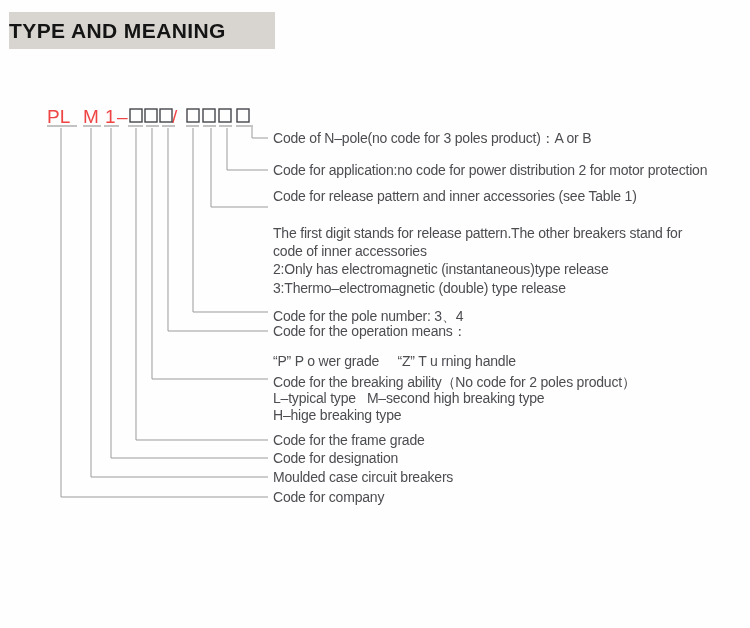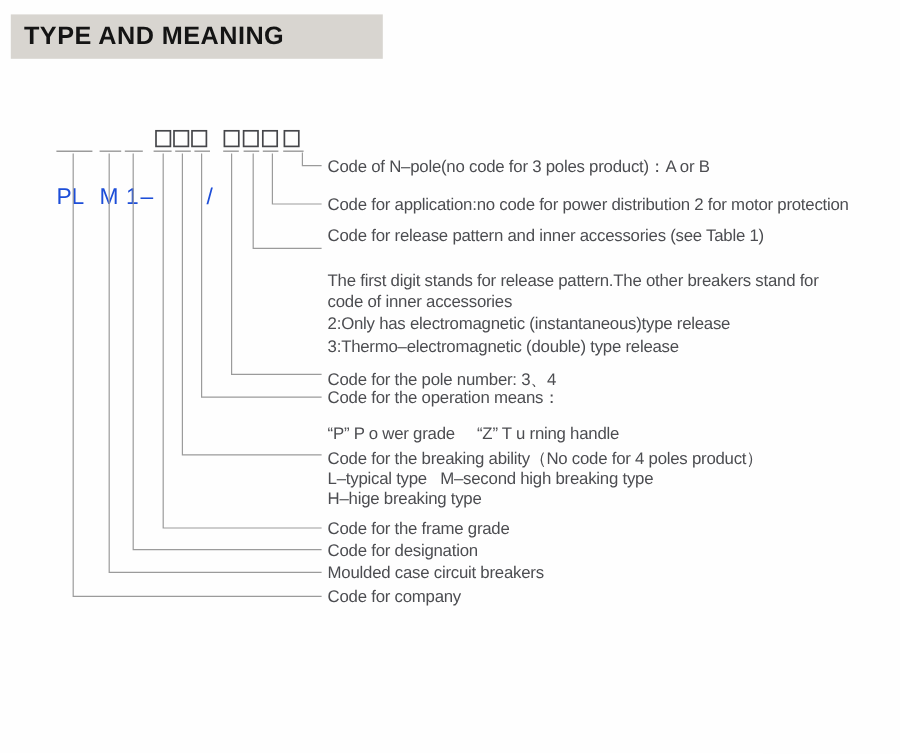--- a/index.html
+++ b/index.html
@@ -7,42 +7,40 @@
     position: relative;
     width: 750px;
     height: 628px;
     background: #fefefe;
     font-family: "Liberation Sans", sans-serif;
     overflow: hidden;
   }
   .title-bar {
     position: absolute;
     left: 9px; top: 12px;
-    width: 310px; height: 37px;
+    width: 266px; height: 37px;
     background: #d8d5d0;
     display: flex; align-items: center;
     box-sizing: border-box;
-    padding-left: 11px;
   }
   .title-bar .title-text {
     font-size: 21px;
     font-weight: bold;
     color: #141414;
     letter-spacing: 0.4px;
     white-space: nowrap;
   }
   svg.diagram { position: absolute; left: 0; top: 0; }
   .code-char {
     position: absolute;
     top: 107px;
     font-size: 19px;
     line-height: 19px;
-    color: #1d4ed8;
+    color: #ef4444;
     white-space: pre;
-    margin-top: 48px;
   }
   .annotation {
     position: absolute;
     left: 273px;
     font-size: 14px;
     line-height: 16px;
     letter-spacing: -0.2px;
     color: #4c4d51;
     white-space: pre;
   }
@@ -101,21 +99,21 @@
   <div class="annotation" style="top:130px">Code of N–pole(no code for 3 poles product)：A or B</div>
   <div class="annotation" style="top:162px">Code for application:no code for power distribution 2 for motor protection</div>
   <div class="annotation" style="top:188px">Code for release pattern and inner accessories (see Table 1)</div>
   <div class="annotation" style="top:225px">The first digit stands for release pattern.The other breakers stand for</div>
   <div class="annotation" style="top:243px">code of inner accessories</div>
   <div class="annotation" style="top:261px">2:Only has electromagnetic (instantaneous)type release</div>
   <div class="annotation" style="top:280px">3:Thermo–electromagnetic (double) type release</div>
   <div class="annotation" style="top:308px">Code for the pole number: 3、4</div>
   <div class="annotation" style="top:323px">Code for the operation means：</div>
   <div class="annotation" style="top:353px">“P” P o wer grade     “Z” T u rning handle</div>
-  <div class="annotation" style="top:374px">Code for the breaking ability（No code for 4 poles product）</div>
+  <div class="annotation" style="top:374px">Code for the breaking ability（No code for 2 poles product）</div>
   <div class="annotation" style="top:390px">L–typical type   M–second high breaking type</div>
   <div class="annotation" style="top:407px">H–hige breaking type</div>
   <div class="annotation" style="top:432px">Code for the frame grade</div>
   <div class="annotation" style="top:450px">Code for designation</div>
   <div class="annotation" style="top:469px">Moulded case circuit breakers</div>
   <div class="annotation" style="top:489px">Code for company</div>
 
 </div>
 
 </body></html>

